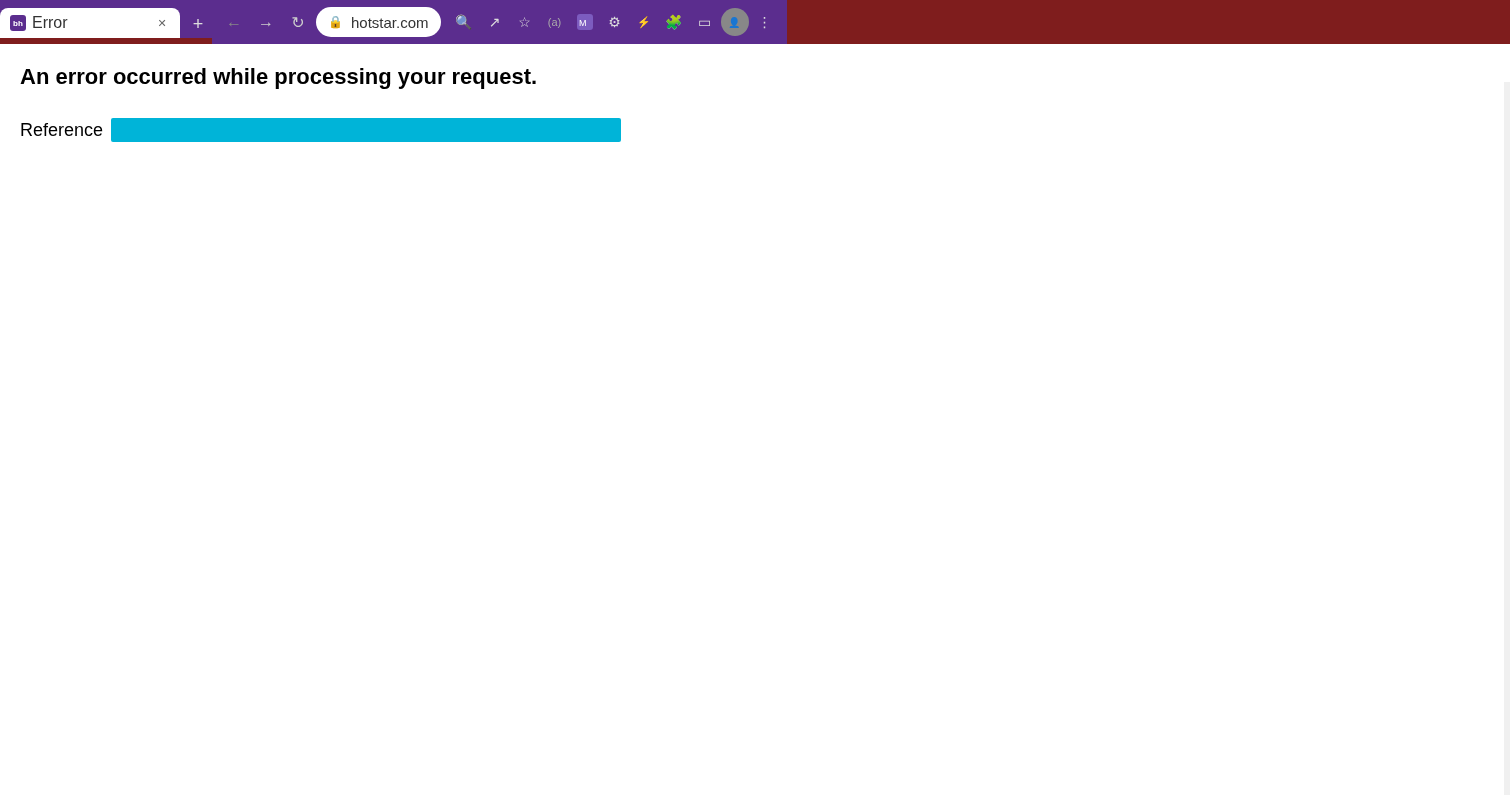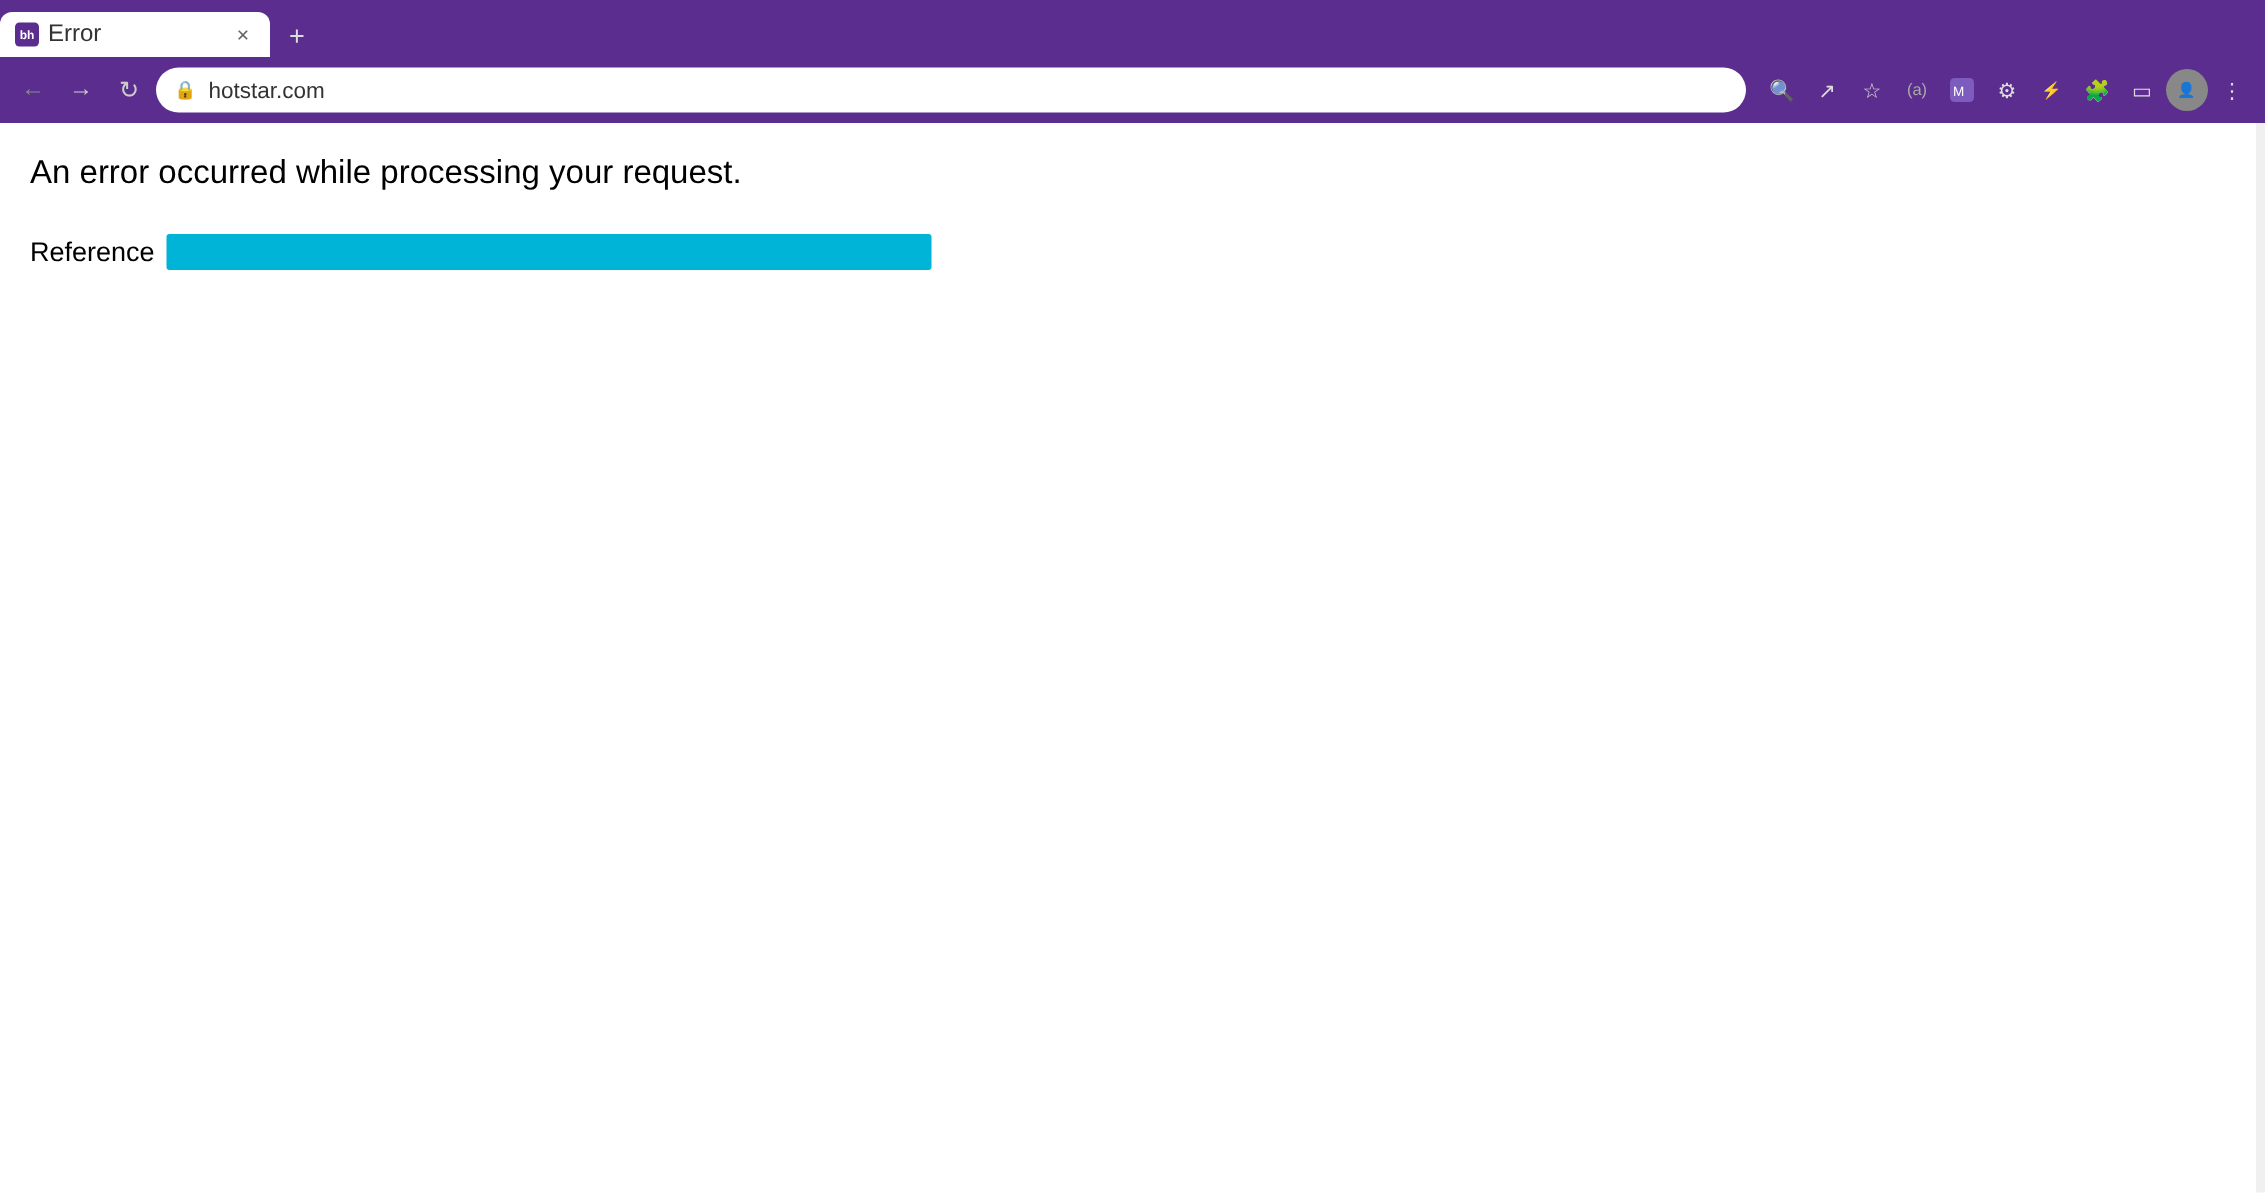--- a/index.html
+++ b/index.html
@@ -12,24 +12,22 @@
       font-family: Arial, sans-serif;
       background: #fff;
       width: 1510px;
       height: 795px;
       overflow: hidden;
     }
 
     
     .browser-chrome {
       width: 100%;
-      background: #14532d;
-      display: flex;
-      flex-direction: column;
-      justify-content: center;
+      background: #7f1d1d;
+      display: flex;
     }
 
     
     .tab-bar {
       display: flex;
       align-items: flex-end;
       padding: 6px 0 0 0;
       background: #5b2d8e;
       height: 38px;
     }
@@ -181,21 +179,21 @@
     .page-content {
       background: #fff;
       padding: 20px 20px;
       flex: 1;
     }
 
     .error-message {
       font-size: 22px;
       color: #000;
       margin-bottom: 28px;
-      font-weight: normal;
+      font-weight: bold;
     }
 
     .reference-row {
       display: flex;
       align-items: center;
       gap: 0;
     }
 
     .reference-label {
       font-size: 18px;

